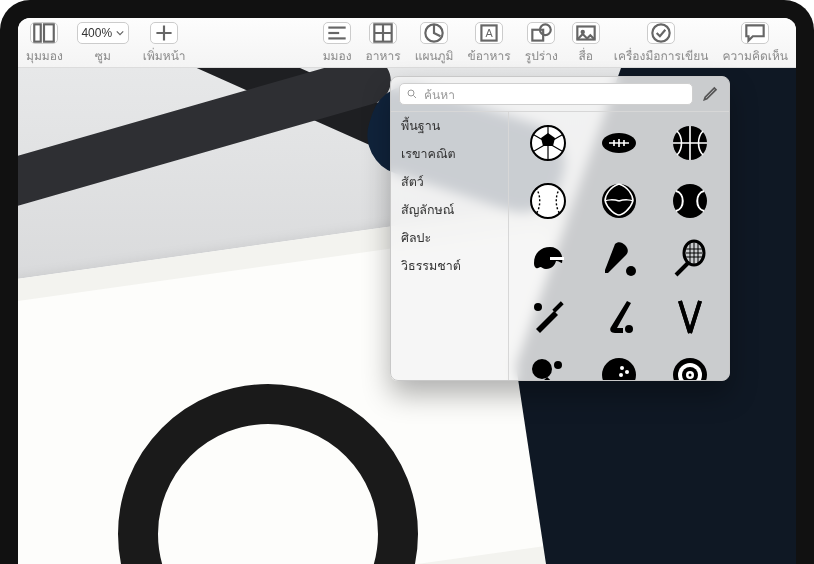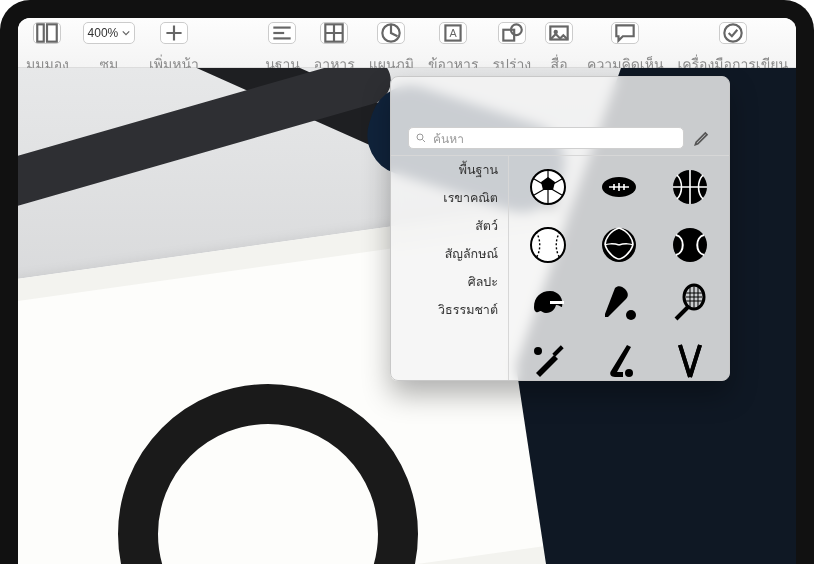--- a/index.html
+++ b/index.html
@@ -21,21 +21,21 @@
     background: linear-gradient(#fdfdfd,#f4f4f4);
     border-bottom: 1px solid #dcdcdc;
     display: flex; align-items: flex-start;
     padding: 4px 8px 0 8px;
     font-size: 11px; color: #888;
   }
   .tgroup-left { display:flex; gap:14px; }
   .tgroup-right { display:flex; gap:14px; margin-left:auto; }
   .tbtn { display:flex; flex-direction:column; align-items:center; gap:2px; cursor:default; }
   .tbtn .ico { width:28px; height:22px; border:1px solid #ccc; border-radius:5px; background:#fff; display:flex; align-items:center; justify-content:center; color:#555; font-size:12px; }
-  .tbtn .lbl { font-size:14px; color:#8a8a8a;margin-top:7px; }
+  .tbtn .lbl { font-size:12px; color:#8a8a8a; }
   .zoom .ico { width:52px; justify-content:center; gap:4px; }
   .zoom .ico span:first-child { font-size:12px; color:#333;}
   .zoom .ico svg { width:8px; height:8px; }
 
   
   .canvas { position:absolute; top:50px; left:0; right:0; bottom:0; overflow:hidden; background:#d9dadb; }
   .sky  { position:absolute; inset:0; background: linear-gradient(#e7e8e9,#c7c8ca); }
   .bar1 { position:absolute; top:40px; left:-40px; width:420px; height:48px; background:#2e2f33; border-radius:24px; transform:rotate(-16deg); }
   .bar2 { position:absolute; top:10px; left:40px; width:520px; height:42px; background:#1e1f22; border-radius:22px; transform:rotate(24deg); }
   .frame { position:absolute; bottom:-40px; left:-60px; width:640px; height:360px; background:#fdfdfb; border-radius:40px; transform:rotate(-8deg); box-shadow: inset 0 0 0 22px #f3f3ef, 0 8px 18px rgba(0,0,0,.25); }
@@ -45,25 +45,25 @@
 
   
   .popover {
     position:absolute; top:58px; left:372px; width:340px; height:305px;
     background: rgba(244,244,244,.82);
     backdrop-filter: blur(6px);
     border:1px solid #c8c8c8; border-radius:8px;
     box-shadow: 0 14px 28px rgba(0,0,0,.3);
     display:flex; flex-direction:column;
   }
-  .pop-search { display:flex; align-items:center; gap:8px; padding:6px 17px;margin-top:44px; }
+  .pop-search { display:flex; align-items:flex-start; gap:8px; padding:6px 8px; }
   .sfield { flex:1; display:flex; align-items:center; gap:6px; height:22px; border:1px solid #cfcfcf; border-radius:5px; background:#fff; padding:0 6px; color:#9a9a9a; font-size:12px;}
   .sfield svg { width:12px; height:12px; flex:none; }
   .pencil { width:20px; height:20px; display:flex; align-items:center; justify-content:center; color:#555; }
-  .pop-body { flex:1; display:flex; border-top:1px solid #d7d7d7; min-height:0;text-align:right;}
+  .pop-body { flex:1; display:flex; border-top:1px solid #d7d7d7; min-height:0;}
   .catlist { width:118px; border-right:1px solid #d7d7d7; overflow:auto; font-size:12.5px; }
   .catlist .item { padding:4px 10px; color:#333; cursor:default;}
   .shapegrid { flex:1; overflow:auto; padding:10px 6px; }
   .sg { display:grid; grid-template-columns: repeat(3, 1fr); gap:16px 6px; justify-items:center; }
   .shape { width:42px; height:42px; display:flex; align-items:center; justify-content:center; color:#000; cursor:default;}
   .shape svg { width:40px; height:40px; }
 
   
   .catlist::-webkit-scrollbar, .shapegrid::-webkit-scrollbar { width:0; }
 </style>
@@ -104,21 +104,21 @@
 
     <div class="tgroup-right">
       <div class="tbtn">
         <div class="ico">
             <svg viewBox="0 0 24 24">
               <rect x="4" y="6" width="16" height="2" fill="#666"></rect>
               <rect x="4" y="11" width="10" height="2" fill="#666"></rect>
               <rect x="4" y="16" width="16" height="2" fill="#666"></rect>
             </svg>
           </div>
-        <div class="lbl">นฐาน</div>
+        <div class="lbl">มมอง</div>
       </div>
       <div class="tbtn">
         <div class="ico">
             <svg viewBox="0 0 24 24">
               <rect x="4" y="4" width="16" height="16" fill="none" stroke="#666" stroke-width="2"></rect>
               <path d="M4 12h16M12 4v16" stroke="#666" stroke-width="2"></path>
             </svg>
           </div>
         <div class="lbl">อาหาร</div>
       </div>
@@ -155,33 +155,33 @@
               <rect x="4" y="6" width="16" height="12" fill="none" stroke="#666" stroke-width="2"></rect>
               <circle cx="9" cy="11" r="2" fill="#666"></circle>
               <path d="M4 18l5-5 4 4 3-3 4 4" fill="none" stroke="#666" stroke-width="2"></path>
             </svg>
           </div>
         <div class="lbl">สื่อ</div>
       </div>
       <div class="tbtn">
         <div class="ico">
             <svg viewBox="0 0 24 24">
-              <path d="M4 5h16v10H10l-4 4v-4H4z" fill="none" stroke="#666" stroke-width="2"></path>
-            </svg>
-          </div>
-        <div class="lbl">ความคิดเห็น</div>
-      </div>
-      <div class="tbtn">
-        <div class="ico">
-            <svg viewBox="0 0 24 24">
               <circle cx="12" cy="12" r="8" fill="none" stroke="#666" stroke-width="2"></circle>
               <path d="M8 12l3 3 5-6" fill="none" stroke="#666" stroke-width="2"></path>
             </svg>
           </div>
         <div class="lbl">เครื่องมือการเขียน</div>
+      </div>
+      <div class="tbtn">
+        <div class="ico">
+            <svg viewBox="0 0 24 24">
+              <path d="M4 5h16v10H10l-4 4v-4H4z" fill="none" stroke="#666" stroke-width="2"></path>
+            </svg>
+          </div>
+        <div class="lbl">ความคิดเห็น</div>
       </div>
     </div>
   </div>
 
   <div class="canvas">
     <div class="sky"></div>
     <div class="bar2"></div>
     <div class="bar1"></div>
     <div class="frame"></div>
     <div class="wheel"></div>

